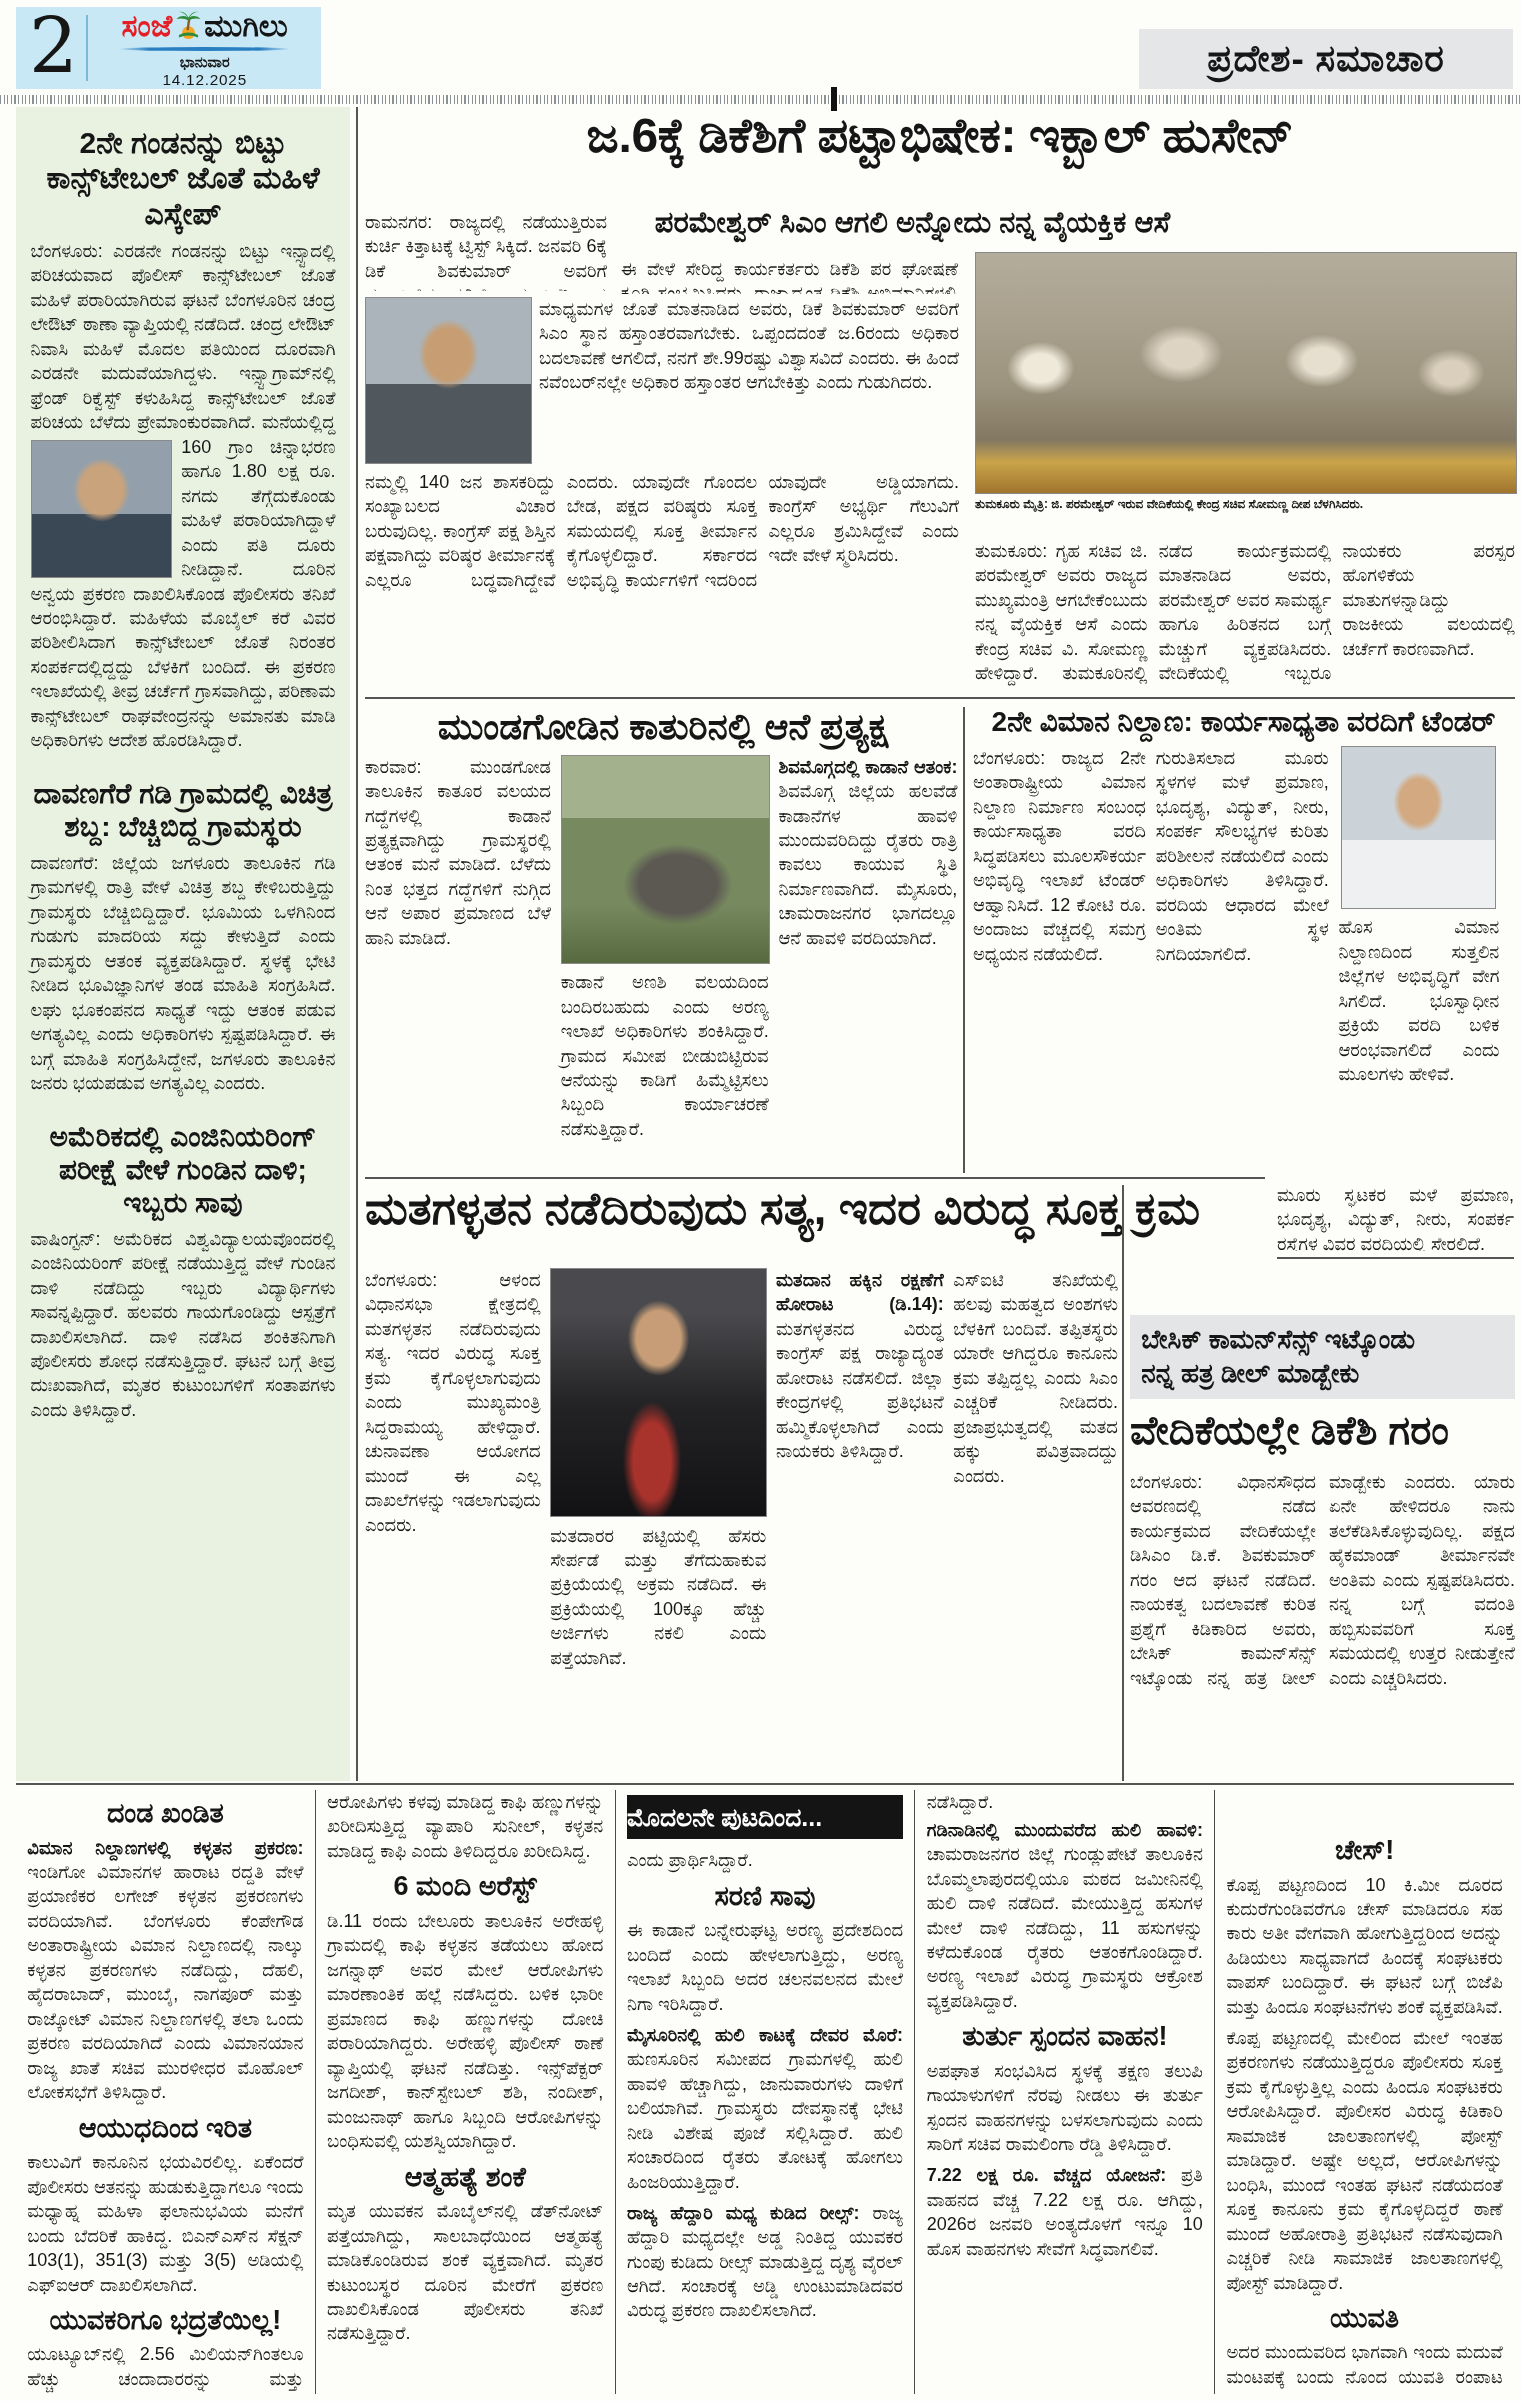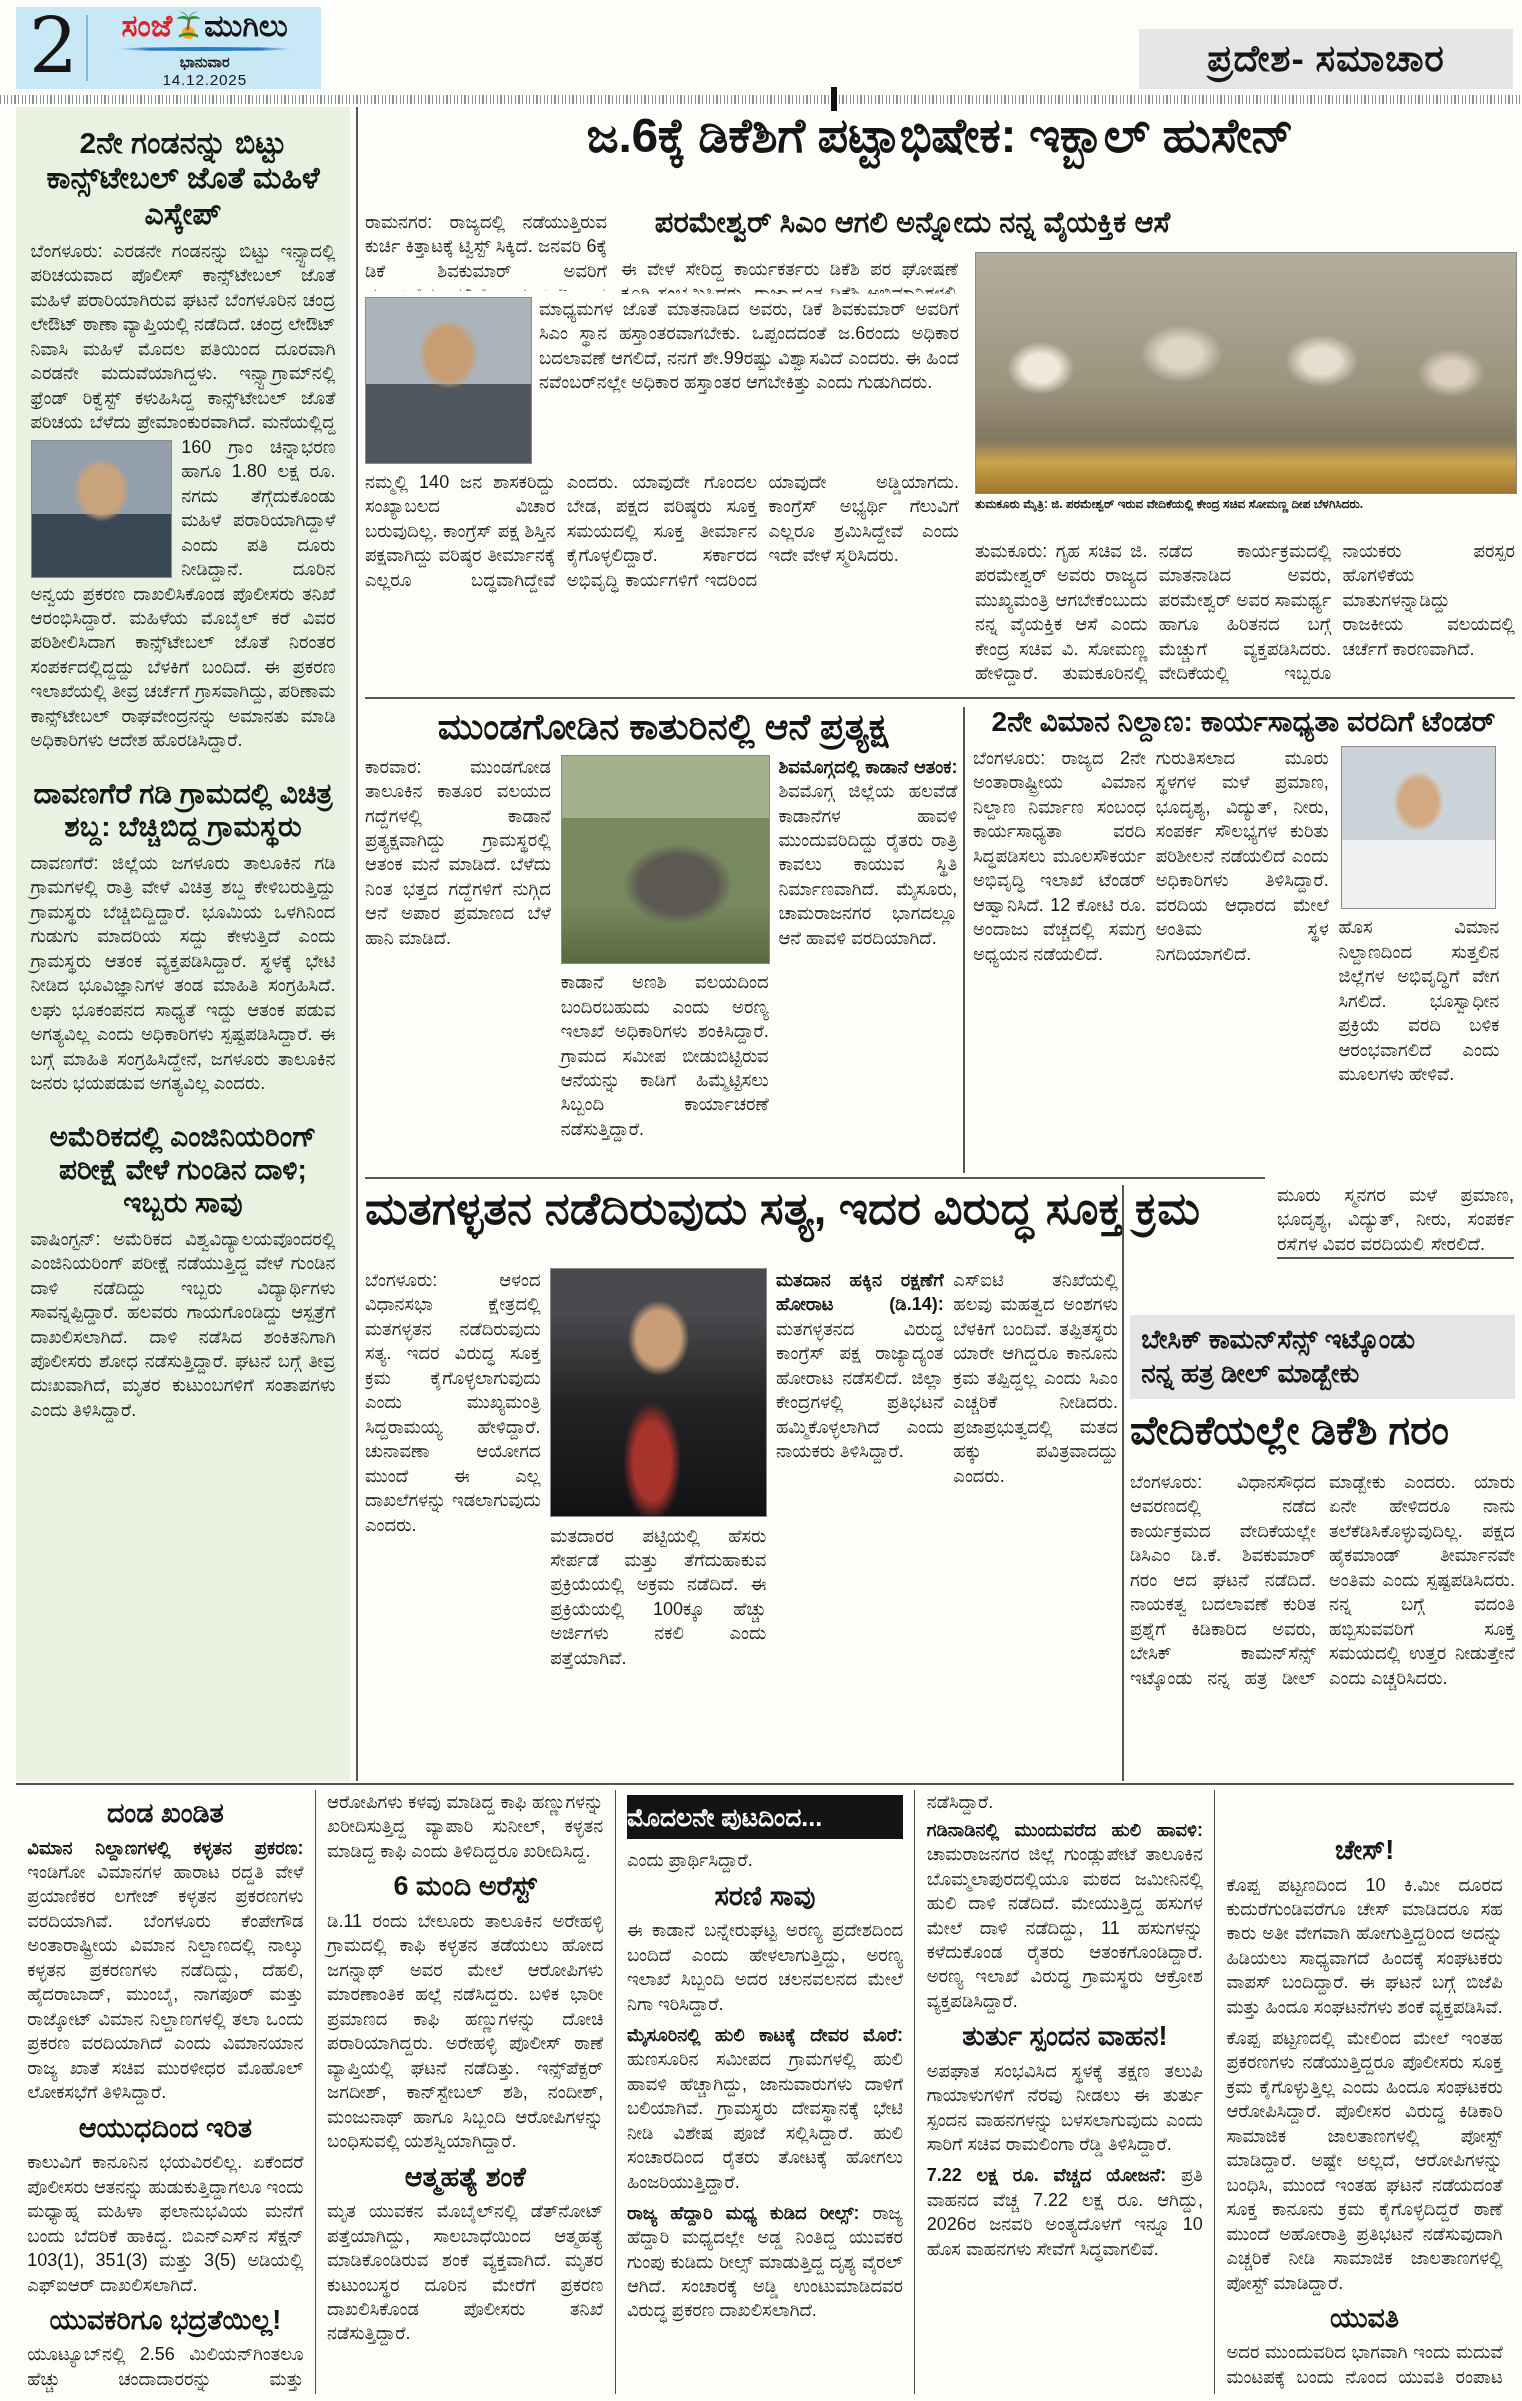--- a/index.html
+++ b/index.html
@@ -186,21 +186,21 @@
         <div class="bodytxt j" style="margin-top:6.5px;">ಮತದಾರರ ಪಟ್ಟಿಯಲ್ಲಿ ಹೆಸರು ಸೇರ್ಪಡೆ ಮತ್ತು ತೆಗೆದುಹಾಕುವ ಪ್ರಕ್ರಿಯೆಯಲ್ಲಿ ಅಕ್ರಮ ನಡೆದಿದೆ. ಈ ಪ್ರಕ್ರಿಯೆಯಲ್ಲಿ 100ಕ್ಕೂ ಹೆಚ್ಚು ಅರ್ಜಿಗಳು ನಕಲಿ ಎಂದು ಪತ್ತೆಯಾಗಿವೆ.</div>
       </div>
       <div class="bodytxt j" style="width:168px;">
         <span class="b">ಮತದಾನ ಹಕ್ಕಿನ ರಕ್ಷಣೆಗೆ ಹೋರಾಟ (ಡಿ.14):</span><span> ಮತಗಳ್ಳತನದ ವಿರುದ್ಧ ಕಾಂಗ್ರೆಸ್ ಪಕ್ಷ ರಾಜ್ಯಾದ್ಯಂತ ಹೋರಾಟ ನಡೆಸಲಿದೆ. ಜಿಲ್ಲಾ ಕೇಂದ್ರಗಳಲ್ಲಿ ಪ್ರತಿಭಟನೆ ಹಮ್ಮಿಕೊಳ್ಳಲಾಗಿದೆ ಎಂದು ನಾಯಕರು ತಿಳಿಸಿದ್ದಾರೆ.</span>
       </div>
       <div class="bodytxt j" style="width:165px;">ಎಸ್‌ಐಟಿ ತನಿಖೆಯಲ್ಲಿ ಹಲವು ಮಹತ್ವದ ಅಂಶಗಳು ಬೆಳಕಿಗೆ ಬಂದಿವೆ. ತಪ್ಪಿತಸ್ಥರು ಯಾರೇ ಆಗಿದ್ದರೂ ಕಾನೂನು ಕ್ರಮ ತಪ್ಪಿದ್ದಲ್ಲ ಎಂದು ಸಿಎಂ ಎಚ್ಚರಿಕೆ ನೀಡಿದರು. ಪ್ರಜಾಪ್ರಭುತ್ವದಲ್ಲಿ ಮತದ ಹಕ್ಕು ಪವಿತ್ರವಾದದ್ದು ಎಂದರು.</div>
     </div>
   </div>
   <div class="abs vrule" style="left:1122px;top:1185px;height:596px;"></div>
 
-  <div class="abs bodytxt j clip" style="left:1277px;top:1183px;width:237px;height:68px;">ಮೂರು ಸ್ಮನಗರ ಮಳೆ ಪ್ರಮಾಣ, ಭೂದೃಶ್ಯ, ವಿದ್ಯುತ್, ನೀರು, ಸಂಪರ್ಕ ರಸ್ತೆಗಳ ವಿವರ ವರದಿಯಲ್ಲಿ ಸೇರಲಿದೆ.</div>
+  <div class="abs bodytxt j clip" style="left:1277px;top:1183px;width:237px;height:68px;">ಮೂರು ಸ್ಘಟಕರ ಮಳೆ ಪ್ರಮಾಣ, ಭೂದೃಶ್ಯ, ವಿದ್ಯುತ್, ನೀರು, ಸಂಪರ್ಕ ರಸ್ತೆಗಳ ವಿವರ ವರದಿಯಲ್ಲಿ ಸೇರಲಿದೆ.</div>
   <div class="abs hrule" style="left:1277px;top:1257px;width:237px;"></div>
 
   <div class="abs kicker" style="left:1130px;top:1315px;width:385px;height:84px;">
     <div>ಬೇಸಿಕ್ ಕಾಮನ್‌ಸೆನ್ಸ್ ಇಟ್ಕೊಂಡು</div>
     <div>ನನ್ನ ಹತ್ರ ಡೀಲ್ ಮಾಡ್ಬೇಕು</div>
   </div>
   <div class="abs hl-dks clip" style="left:1130px;top:1409px;width:385px;height:50px;">ವೇದಿಕೆಯಲ್ಲೇ ಡಿಕೆಶಿ ಗರಂ</div>
   <div class="abs bodytxt j cols2 clip" style="left:1130px;top:1470px;width:385px;height:308px;">ಬೆಂಗಳೂರು: ವಿಧಾನಸೌಧದ ಆವರಣದಲ್ಲಿ ನಡೆದ ಕಾರ್ಯಕ್ರಮದ ವೇದಿಕೆಯಲ್ಲೇ ಡಿಸಿಎಂ ಡಿ.ಕೆ. ಶಿವಕುಮಾರ್ ಗರಂ ಆದ ಘಟನೆ ನಡೆದಿದೆ. ನಾಯಕತ್ವ ಬದಲಾವಣೆ ಕುರಿತ ಪ್ರಶ್ನೆಗೆ ಕಿಡಿಕಾರಿದ ಅವರು, ಬೇಸಿಕ್ ಕಾಮನ್‌ಸೆನ್ಸ್ ಇಟ್ಕೊಂಡು ನನ್ನ ಹತ್ರ ಡೀಲ್ ಮಾಡ್ಬೇಕು ಎಂದರು. ಯಾರು ಏನೇ ಹೇಳಿದರೂ ನಾನು ತಲೆಕೆಡಿಸಿಕೊಳ್ಳುವುದಿಲ್ಲ. ಪಕ್ಷದ ಹೈಕಮಾಂಡ್ ತೀರ್ಮಾನವೇ ಅಂತಿಮ ಎಂದು ಸ್ಪಷ್ಟಪಡಿಸಿದರು. ನನ್ನ ಬಗ್ಗೆ ವದಂತಿ ಹಬ್ಬಿಸುವವರಿಗೆ ಸೂಕ್ತ ಸಮಯದಲ್ಲಿ ಉತ್ತರ ನೀಡುತ್ತೇನೆ ಎಂದು ಎಚ್ಚರಿಸಿದರು.</div>
 
   <div class="abs hrule" style="left:16px;top:1783px;width:1498px;"></div>

